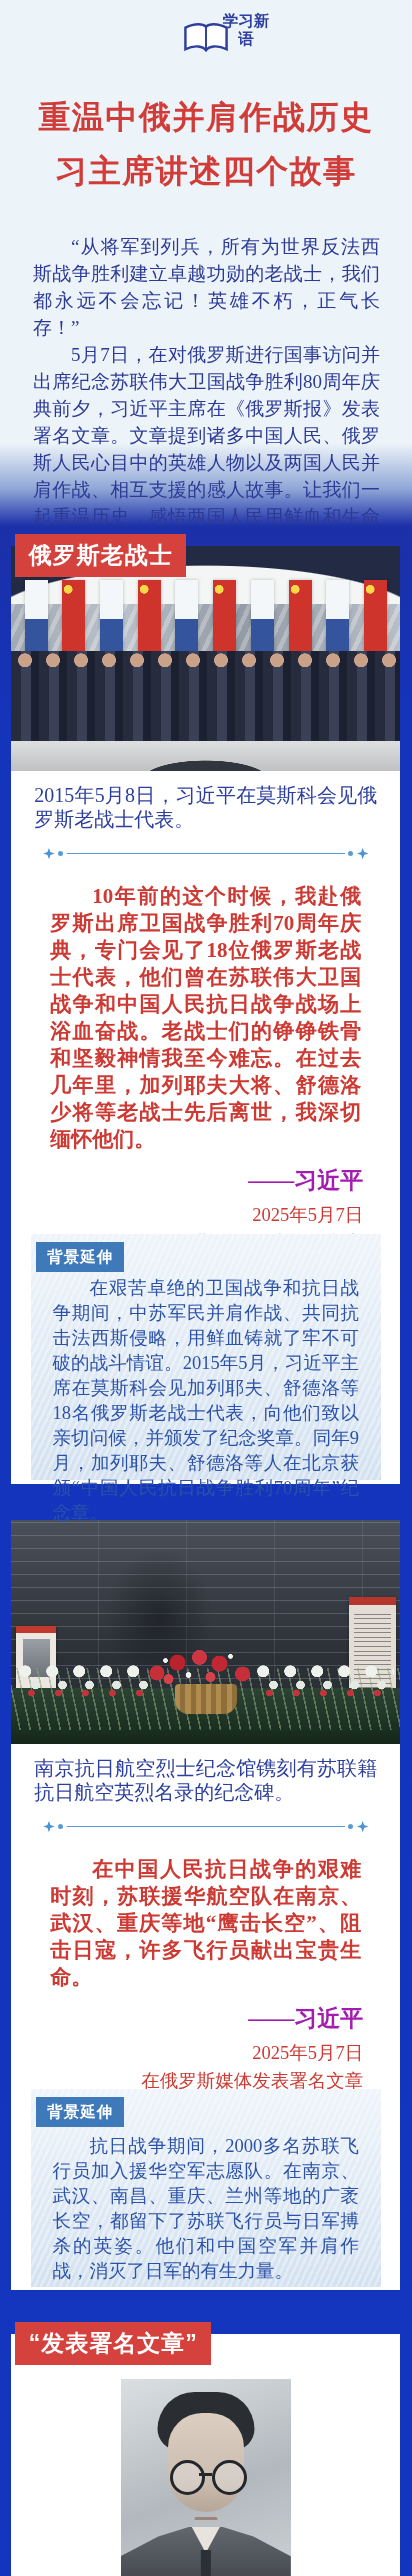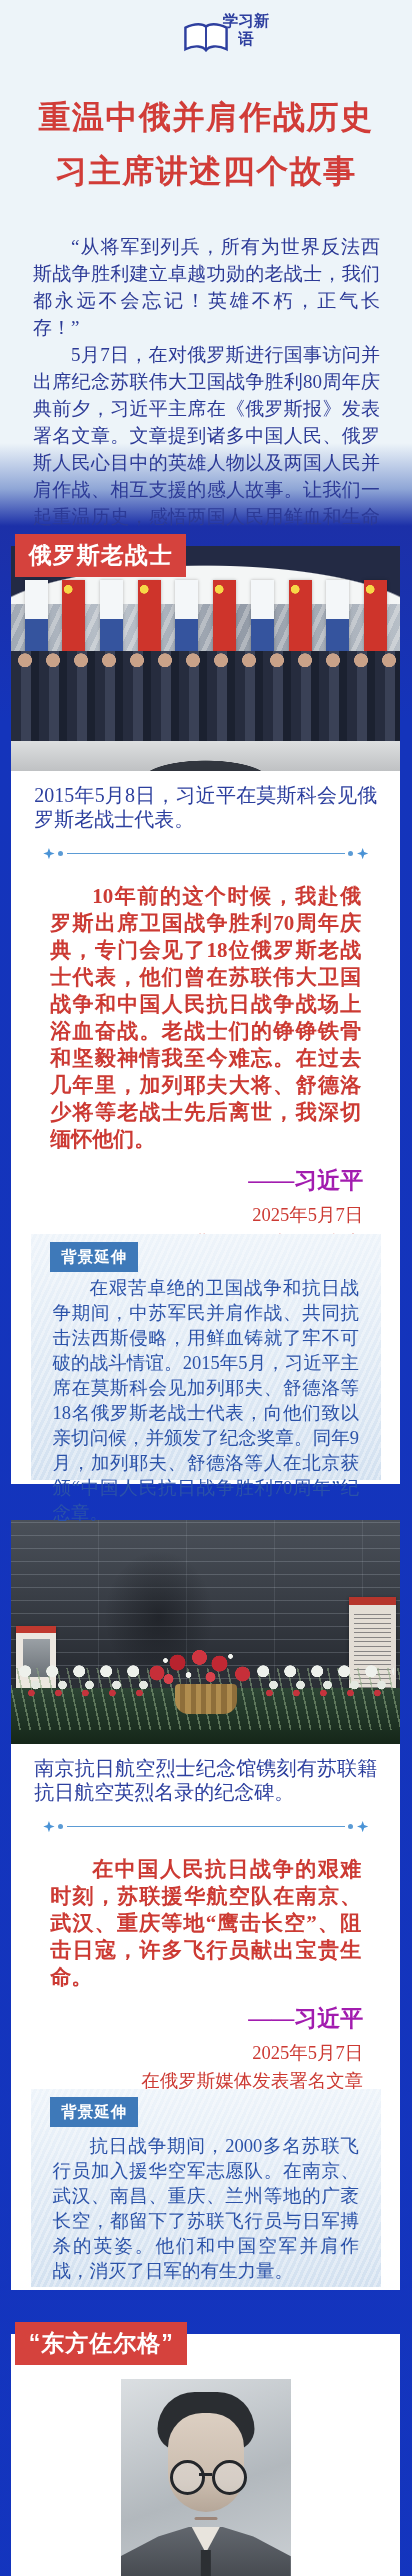--- a/index.html
+++ b/index.html
@@ -43,21 +43,21 @@
   .qsource{margin:3.1px 37px 0;text-align:right;color:#cc3a33;font-size:18.5px;
     font-family:"Liberation Serif","DejaVu Serif",serif;}
 
   
   .bgbox{position:absolute;left:19.6px;right:19.6px;
     background:linear-gradient(180deg,#eef4fa 0%,#d3e1f0 100%);}
   .bgbox:after{content:"";position:absolute;inset:0;pointer-events:none;
     background:repeating-linear-gradient(115deg,rgba(255,255,255,.35) 0 2.6px,rgba(255,255,255,0) 2.6px 5.7px);}
   .card1 .bgbox{top:688px;height:246px;}
   .card2 .bgbox{top:569px;height:198px;}
-  .bglabel{position:absolute;top:8.2px;left:19px;background:#3e79b9;color:#fff;z-index:3;
+  .bglabel{position:absolute;top:8.2px;left:5px;background:#3e79b9;color:#fff;z-index:3;
     font-size:15.5px;font-weight:bold;padding:4.6px 11.3px;letter-spacing:1px;}
   .bgtext{position:relative;z-index:2;margin:0;color:#2b52a8;font-size:18.5px;line-height:25px;
     font-family:"Liberation Serif","DejaVu Serif",serif;text-align:justify;text-indent:2em;padding:0 21.6px;}
   .card1 .bgtext{padding-top:42px;}
   .card2 .bgtext{padding-top:45px;}
 
   
   .photo{position:relative;width:389px;overflow:hidden;}
   .photo1{height:225px;background:#b9bfc7;}
   .p1-ceiling{position:absolute;top:0;left:0;right:0;height:58px;
@@ -220,21 +220,21 @@
     <p class="sig">——习近平</p>
     <p class="qdate">2025年5月7日</p>
     <p class="qsource">在俄罗斯媒体发表署名文章</p>
     <div class="bgbox">
       <div class="bglabel">背景延伸</div>
       <p class="bgtext">抗日战争期间，2000多名苏联飞行员加入援华空军志愿队。在南京、武汉、南昌、重庆、兰州等地的广袤长空，都留下了苏联飞行员与日军搏杀的英姿。他们和中国空军并肩作战，消灭了日军的有生力量。</p>
     </div>
   </section>
 
   <section class="card card3">
-    <div class="badge">“东方佐尔格”</div>
+    <div class="badge">“发表署名文章”</div>
     <div class="photo photo3">
       <div class="p3-hair"></div>
       <div class="p3-face"></div>
       <div class="p3-glass gl"></div>
       <div class="p3-glass gr"></div>
       <div class="p3-bridge"></div>
       <div class="p3-mouth"></div>
       <div class="p3-suit"></div>
       <div class="p3-collar"></div>
       <div class="p3-tie"></div>

